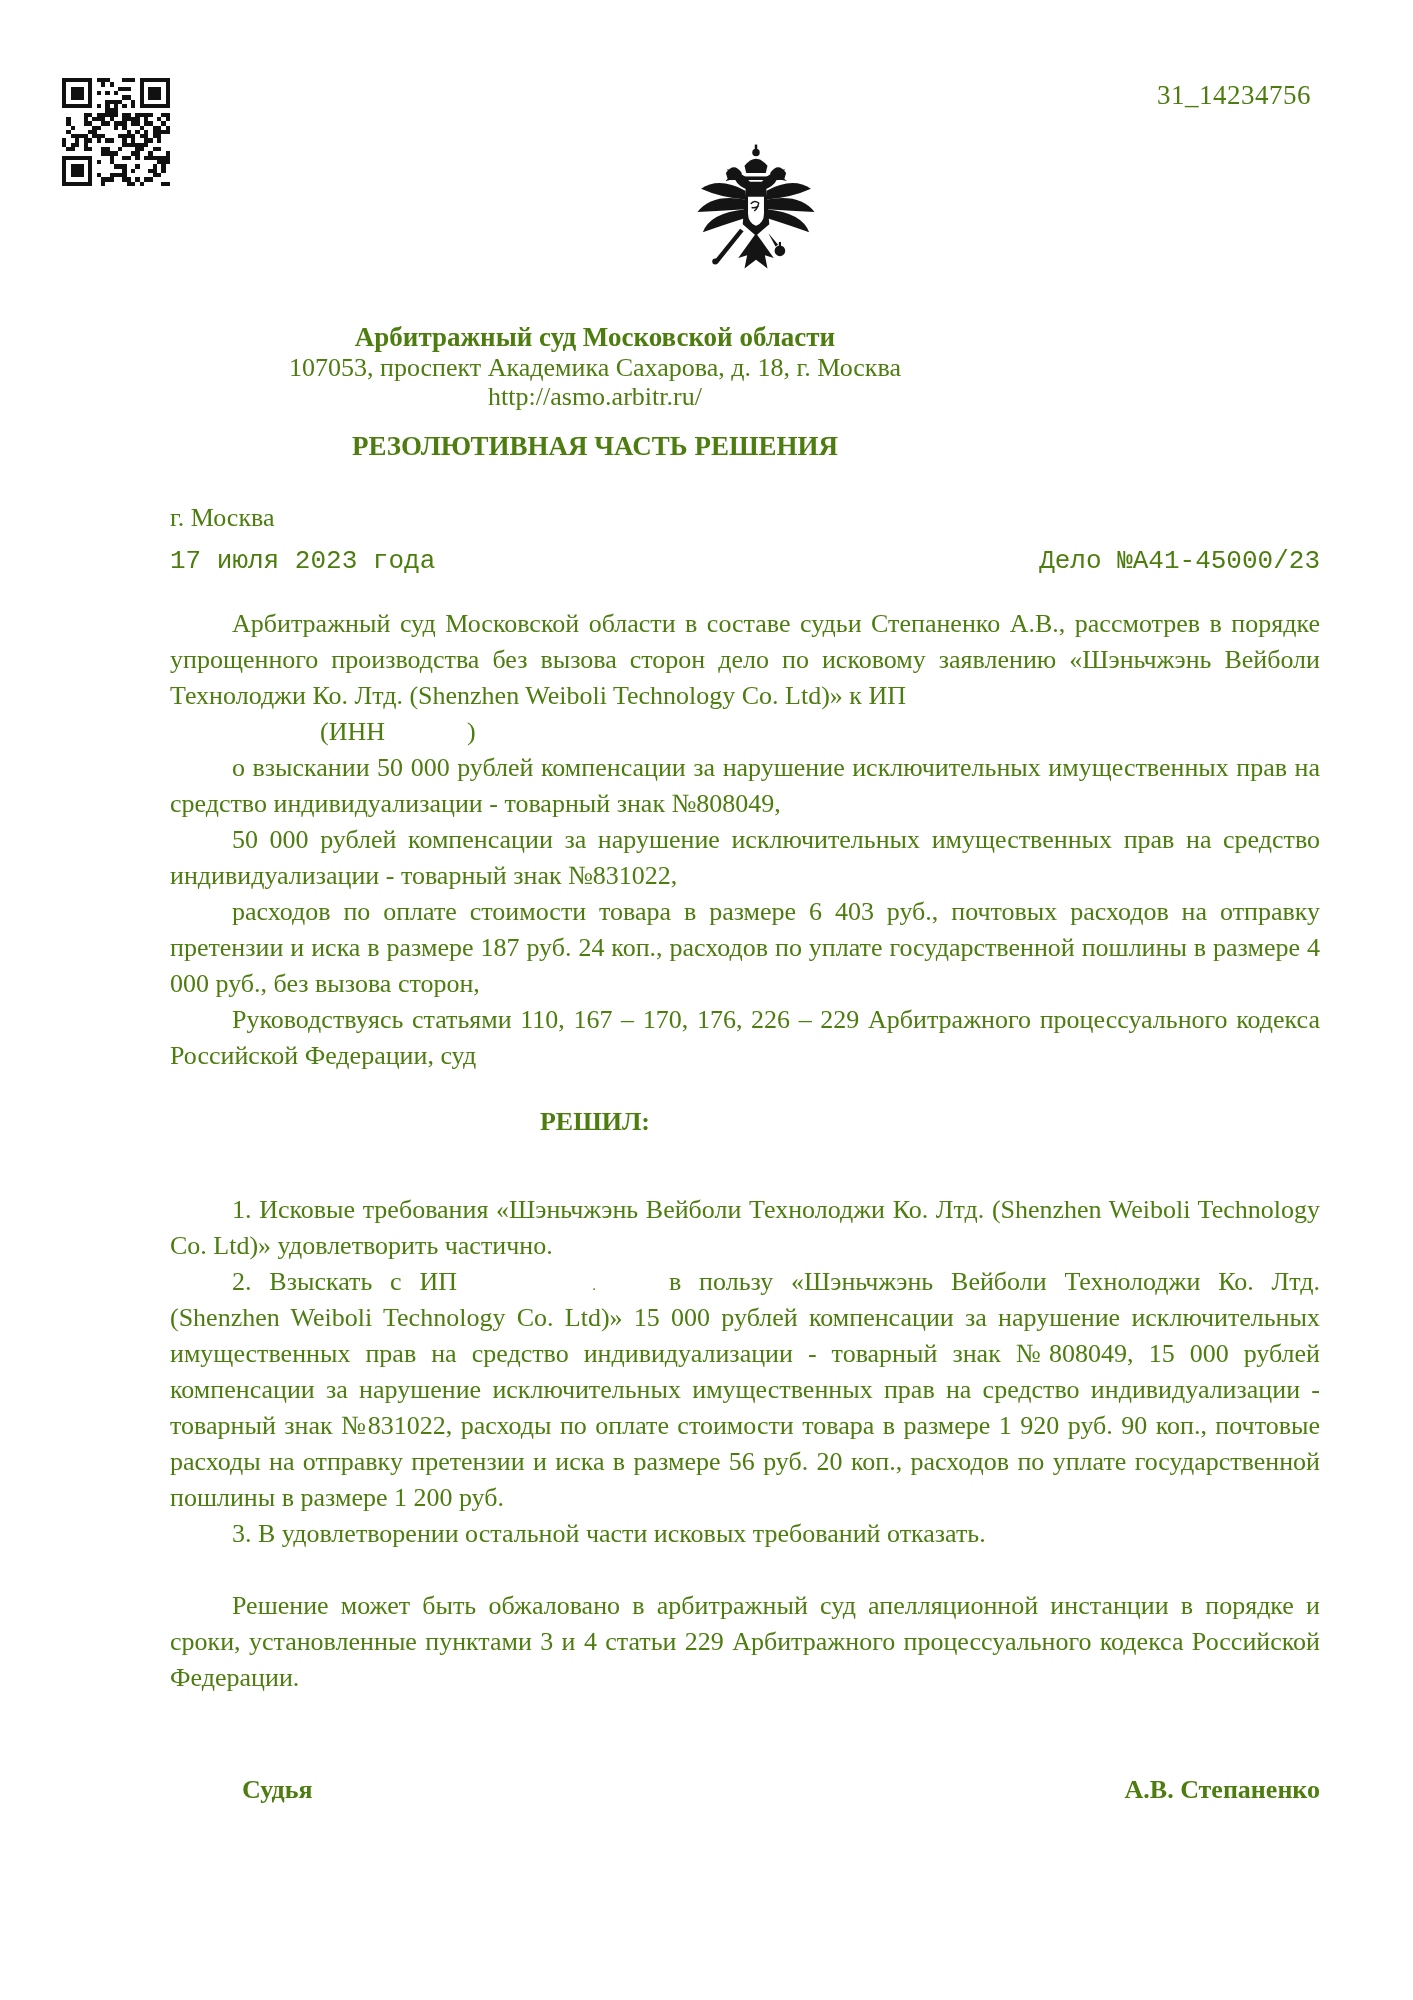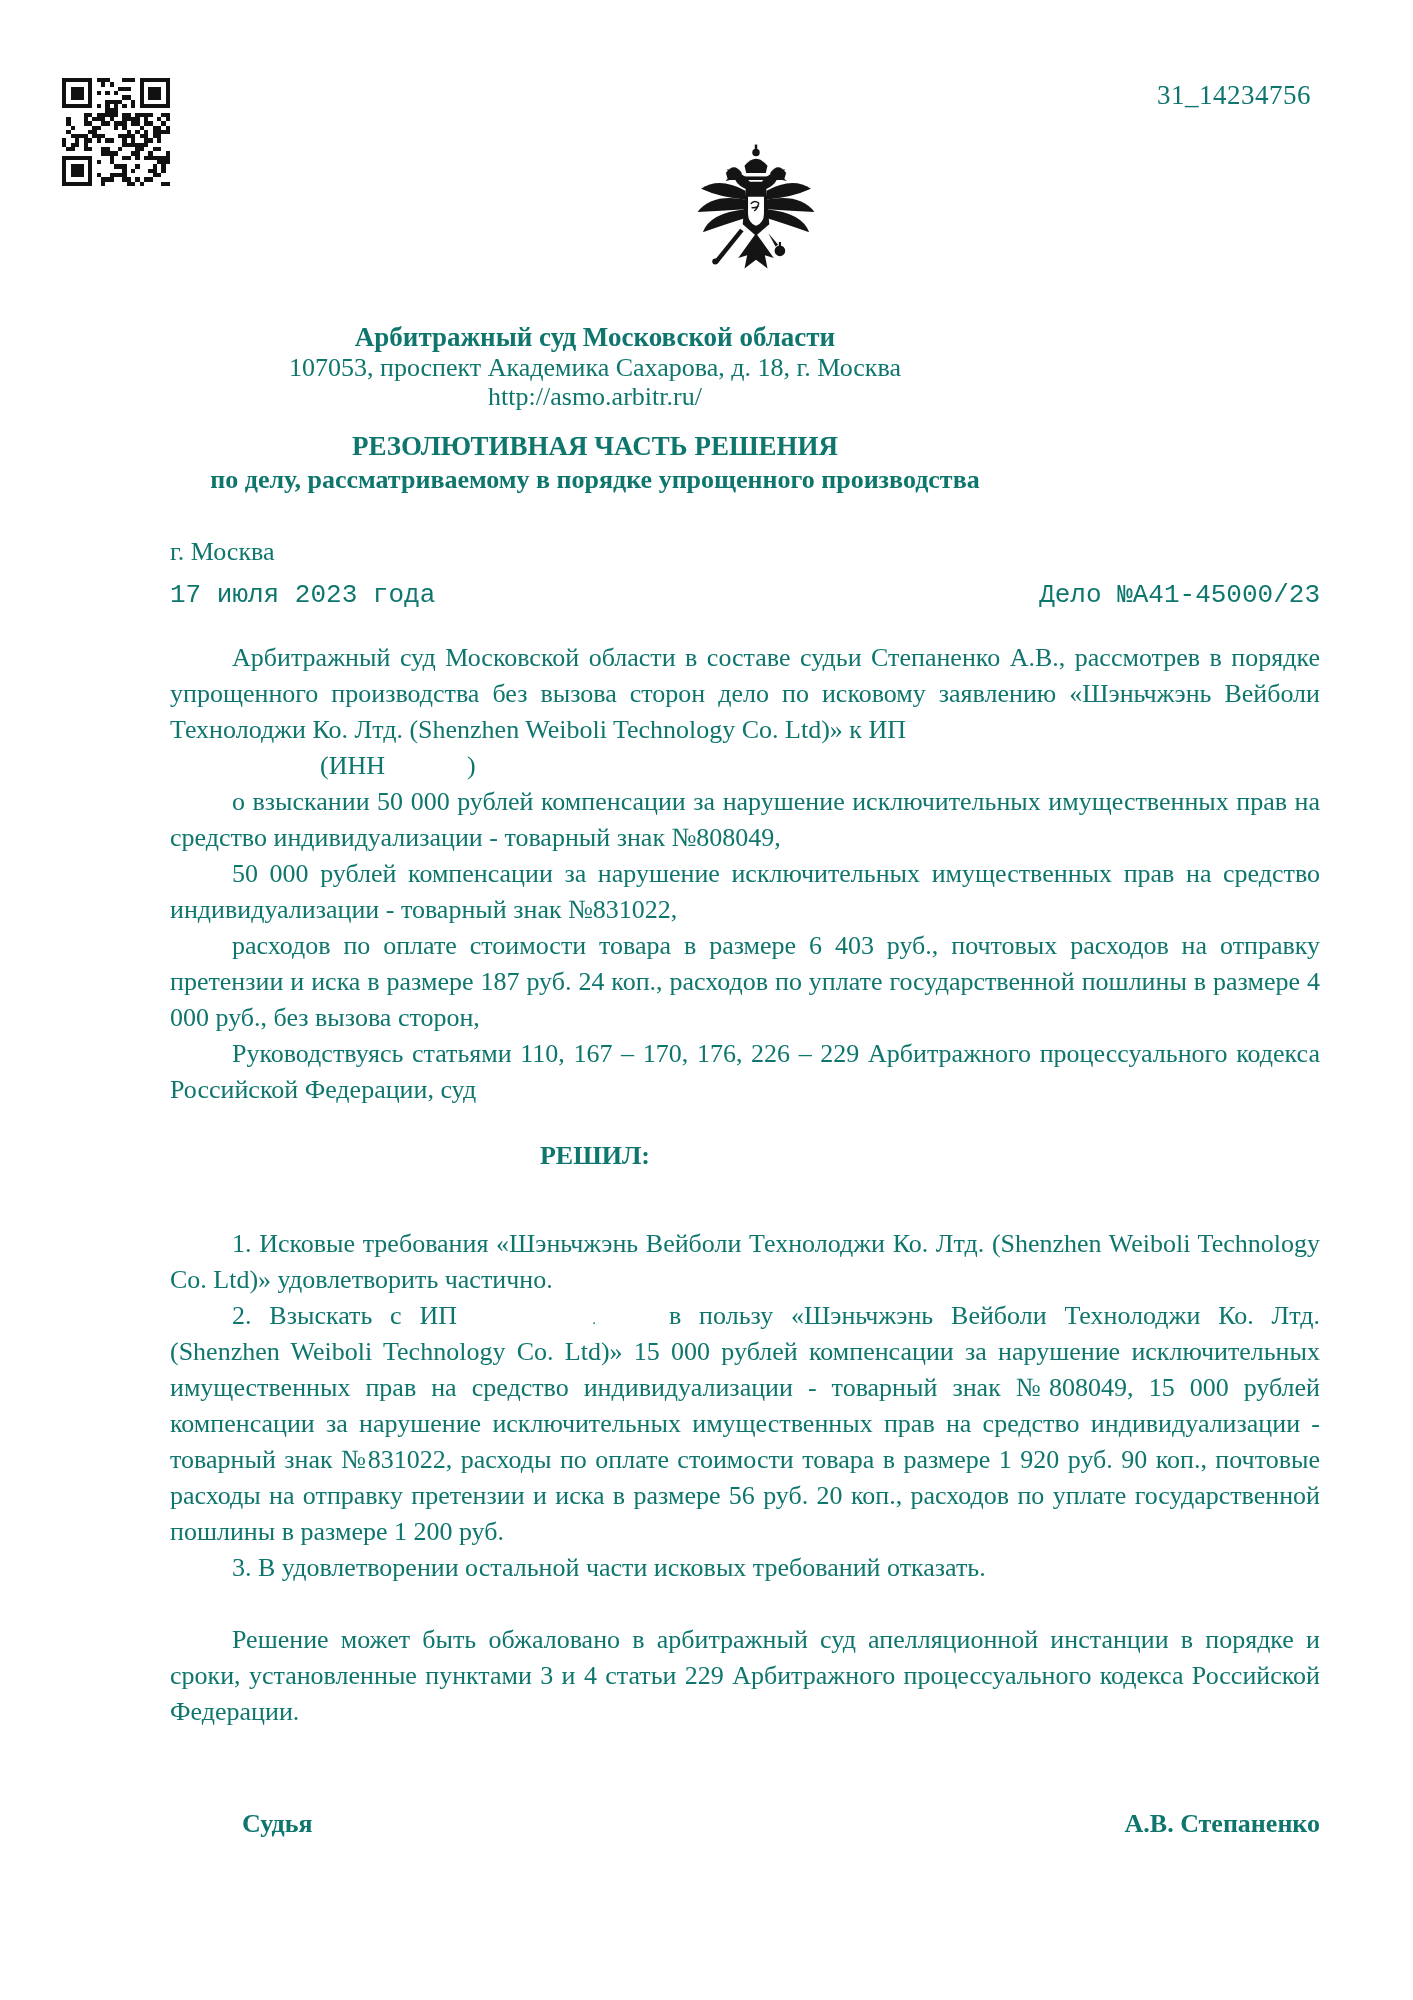--- a/index.html
+++ b/index.html
@@ -2,21 +2,21 @@
 <html lang="ru"><head>
 <meta charset="utf-8">
 <style>
   html,body { margin:0; padding:0; background:#e9e9e9; }
   .page {
     position:relative;
     width:1413px; height:2000px;
     margin:0 auto;
     background:#ffffff;
     font-family:"Liberation Serif","DejaVu Serif",serif;
-    color:#0f766e;
+    color:#4d7c0f;
     overflow:hidden;
   }
   
   .qr {
     position:absolute; left:62px; top:78px;
     width:108px; height:108px;
   }
   .qr svg { display:block; width:100%; height:100%; shape-rendering:crispEdges; }
   
   .docnum {
@@ -422,21 +422,20 @@
 
   <div class="content">
 
     <div class="centerblock bold court-name">Арбитражный суд Московской области</div>
     <div class="centerblock addr">107053, проспект Академика Сахарова, д. 18, г. Москва</div>
     <div class="centerblock addr">http://asmo.arbitr.ru/</div>
 
     <div class="head-gap"></div>
 
     <div class="centerblock bold resolution">РЕЗОЛЮТИВНАЯ ЧАСТЬ РЕШЕНИЯ</div>
-    <div class="centerblock bold procedure">по делу, рассматриваемому в порядке упрощенного производства</div>
 
     <div class="city-line">г. Москва</div>
     <div class="date-row">
       <span>17 июля 2023 года</span>
       <span>Дело №А41-45000/23</span>
     </div>
 
     <p class="body-p body-start">Арбитражный суд Московской области в составе судьи Степаненко А.В., рассмотрев в порядке упрощенного производства без вызова сторон дело по исковому заявлению «Шэньчжэнь Вейболи Технолоджи Ко. Лтд. (Shenzhen Weiboli Technology Co. Ltd)» к ИП</p>
     <p class="inn-line"><span>(ИНН</span><span class="inn-gap"></span><span>)</span></p>
     <p class="body-p">о взыскании 50 000 рублей компенсации за нарушение исключительных имущественных прав на средство индивидуализации - товарный знак №808049,</p>

